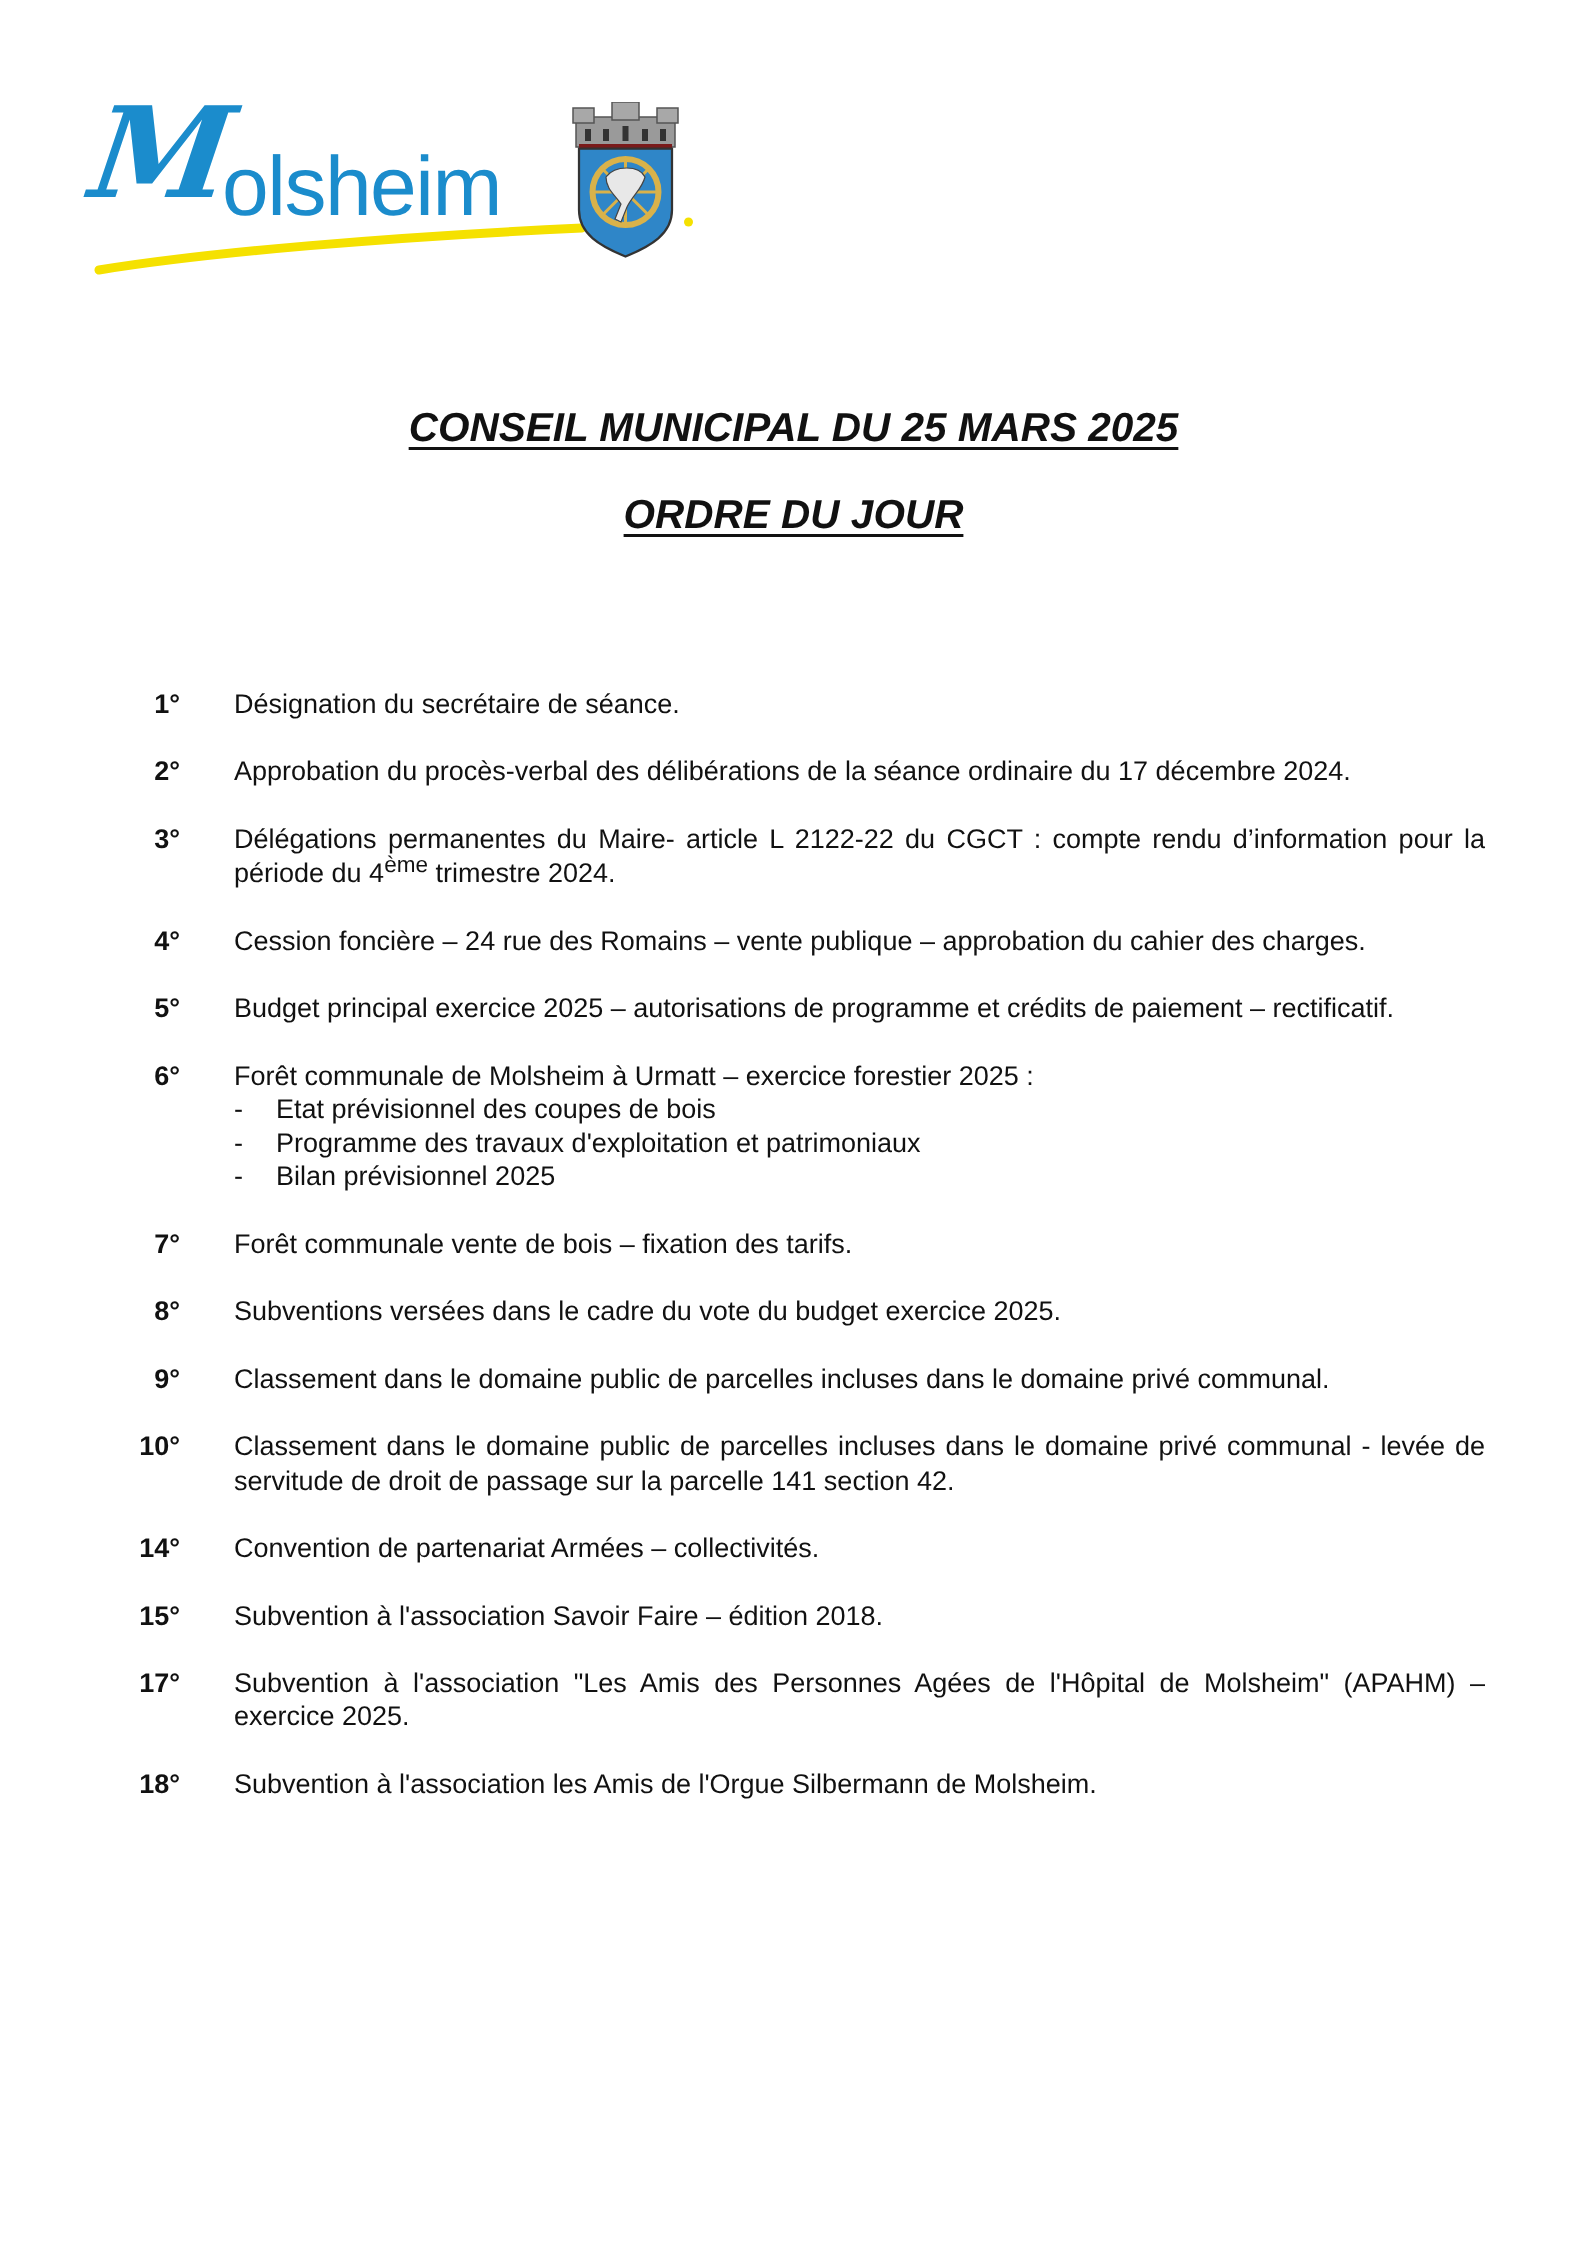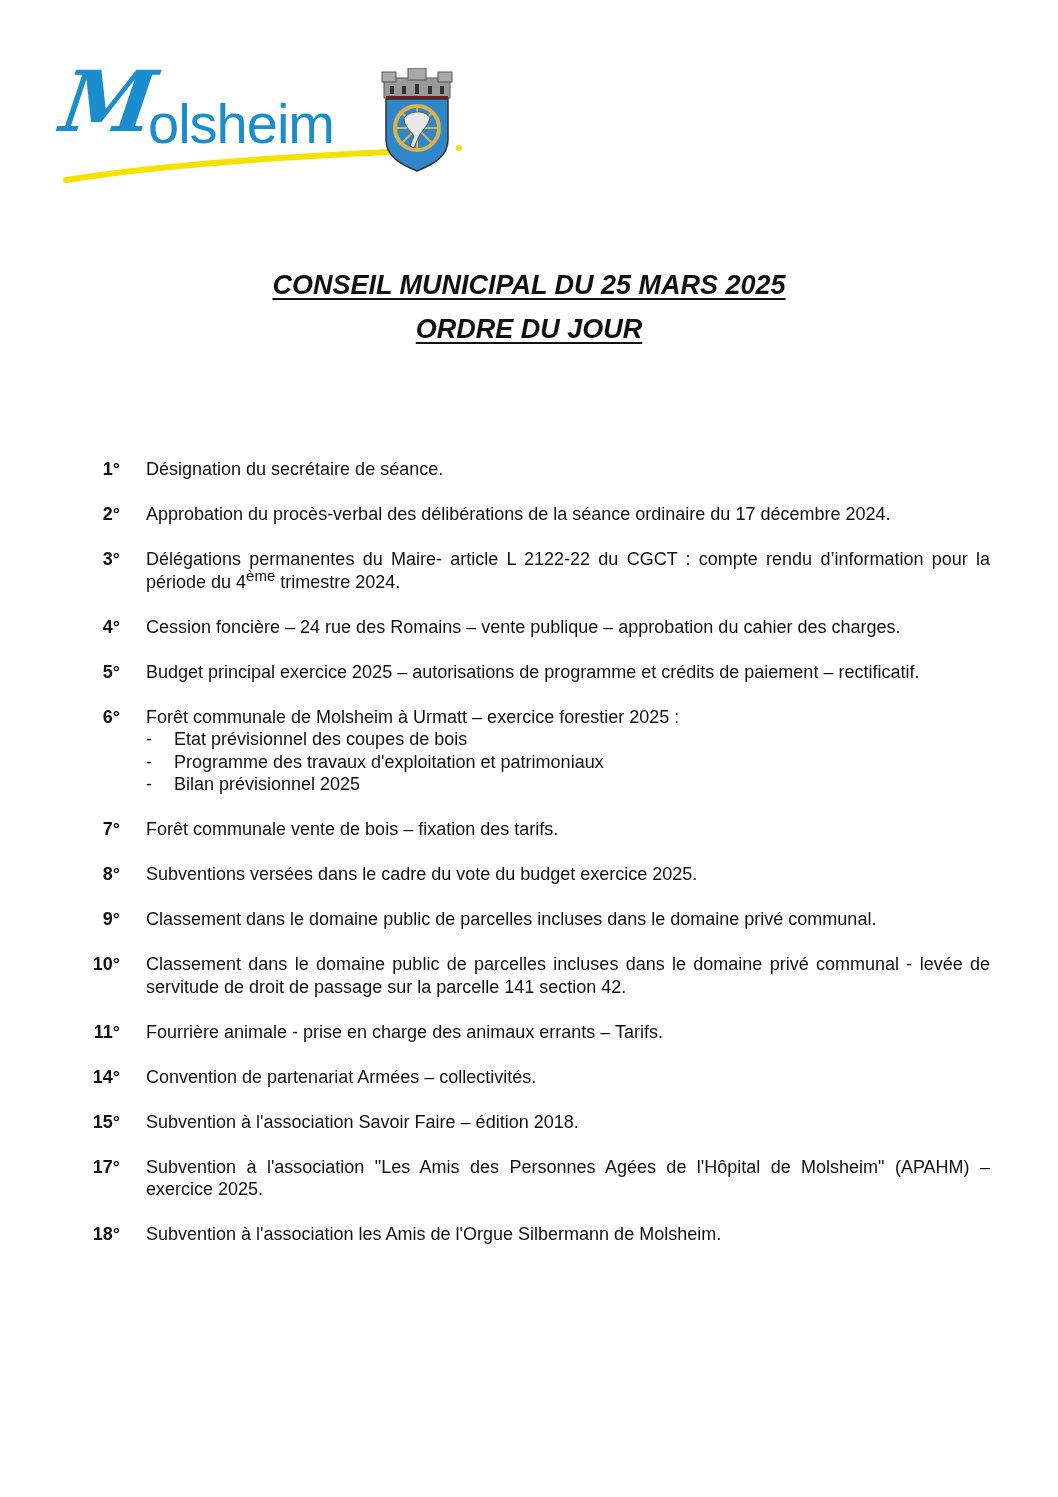--- a/index.html
+++ b/index.html
@@ -62,21 +62,21 @@
       top: 270px;
       font-size: 27px;
       font-weight: bold;
       font-style: italic;
       text-decoration: underline;
       text-decoration-thickness: 2px;
       text-underline-offset: 4px;
       color: #111;
     }
     .subtitle {
-      top: 314px;
+      top: 328px;
       font-size: 27px;
       font-weight: bold;
       font-style: italic;
       text-decoration: underline;
       text-decoration-thickness: 2px;
       text-underline-offset: 4px;
       color: #111;
     }
     .agenda {
       position: absolute;
@@ -90,21 +90,21 @@
       line-height: 22.5px;
       margin-bottom: 22.5px;
     }
     .item .num {
       width: 40px;
       text-align: right;
       font-weight: bold;
       flex: 0 0 40px;
     }
     .item .text {
-      margin-left: 26px;
+      margin-left: 36px;
       text-align: justify;
       flex: 1;
     }
     .item .text sup {
       font-size: 15px;
       line-height: 0;
       vertical-align: 7px;
     }
     .sub-list {
       margin: 0;
@@ -210,24 +210,20 @@
   </div>
   <div class="item">
     <span class="num">9°</span>
     <span class="text">Classement dans le domaine public de parcelles incluses dans le domaine privé communal.</span>
   </div>
   <div class="item">
     <span class="num">10°</span>
     <span class="text">Classement dans le domaine public de parcelles incluses dans le domaine privé communal - levée de servitude de droit de passage sur la parcelle 141 section 42.</span>
   </div>
   <div class="item">
-    <span class="num">11°</span>
-    <span class="text">Fourrière animale - prise en charge des animaux errants – Tarifs.</span>
-  </div>
-  <div class="item">
     <span class="num">14°</span>
     <span class="text">Convention de partenariat Armées – collectivités.</span>
   </div>
   <div class="item">
     <span class="num">15°</span>
     <span class="text">Subvention à l'association Savoir Faire – édition 2018.</span>
   </div>
   <div class="item">
     <span class="num">17°</span>
     <span class="text">Subvention à l'association "Les Amis des Personnes Agées de l'Hôpital de Molsheim" (APAHM) – exercice 2025.</span>

